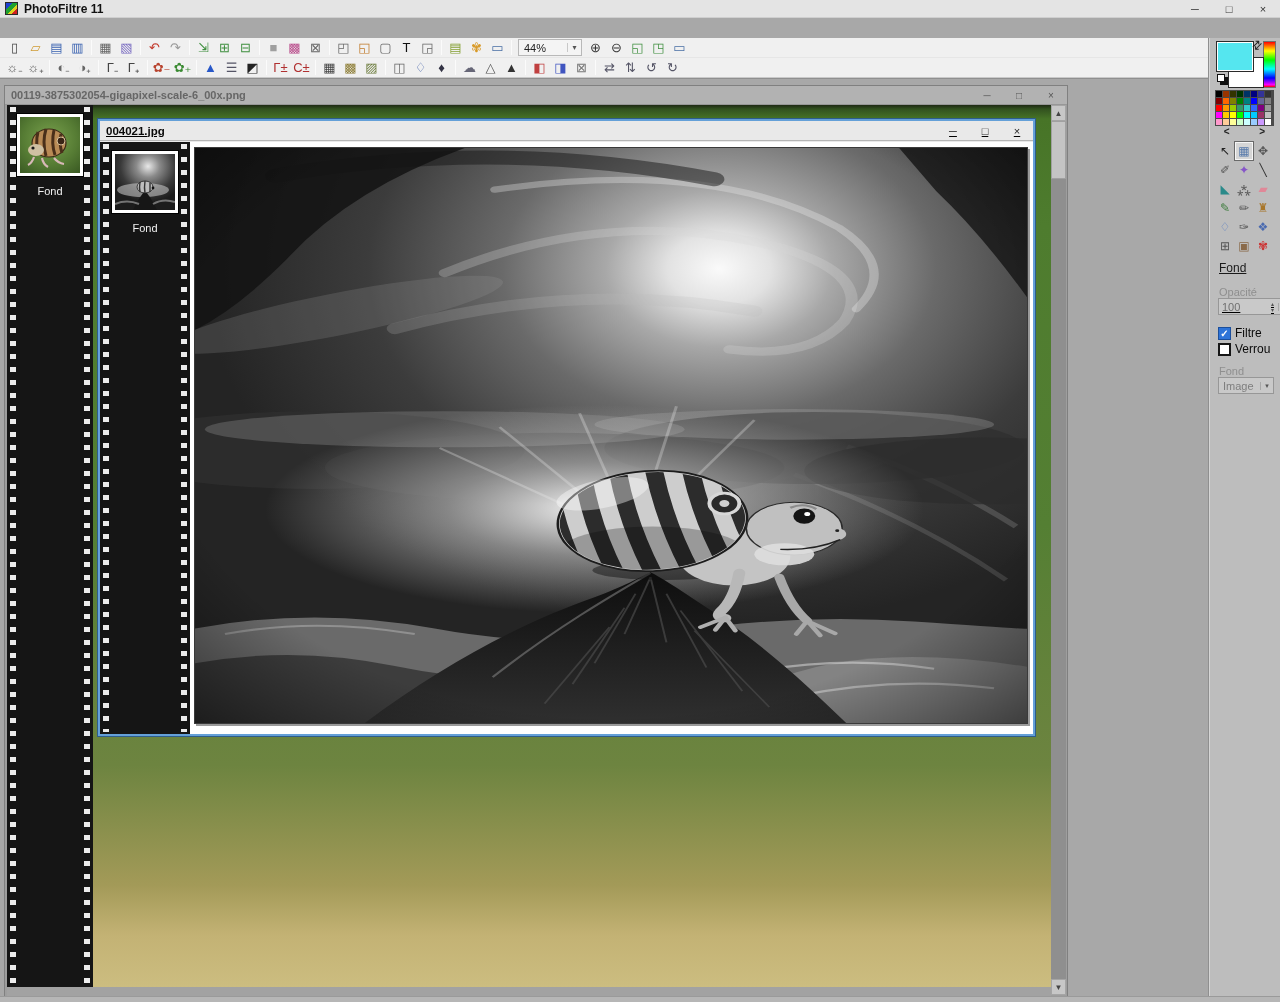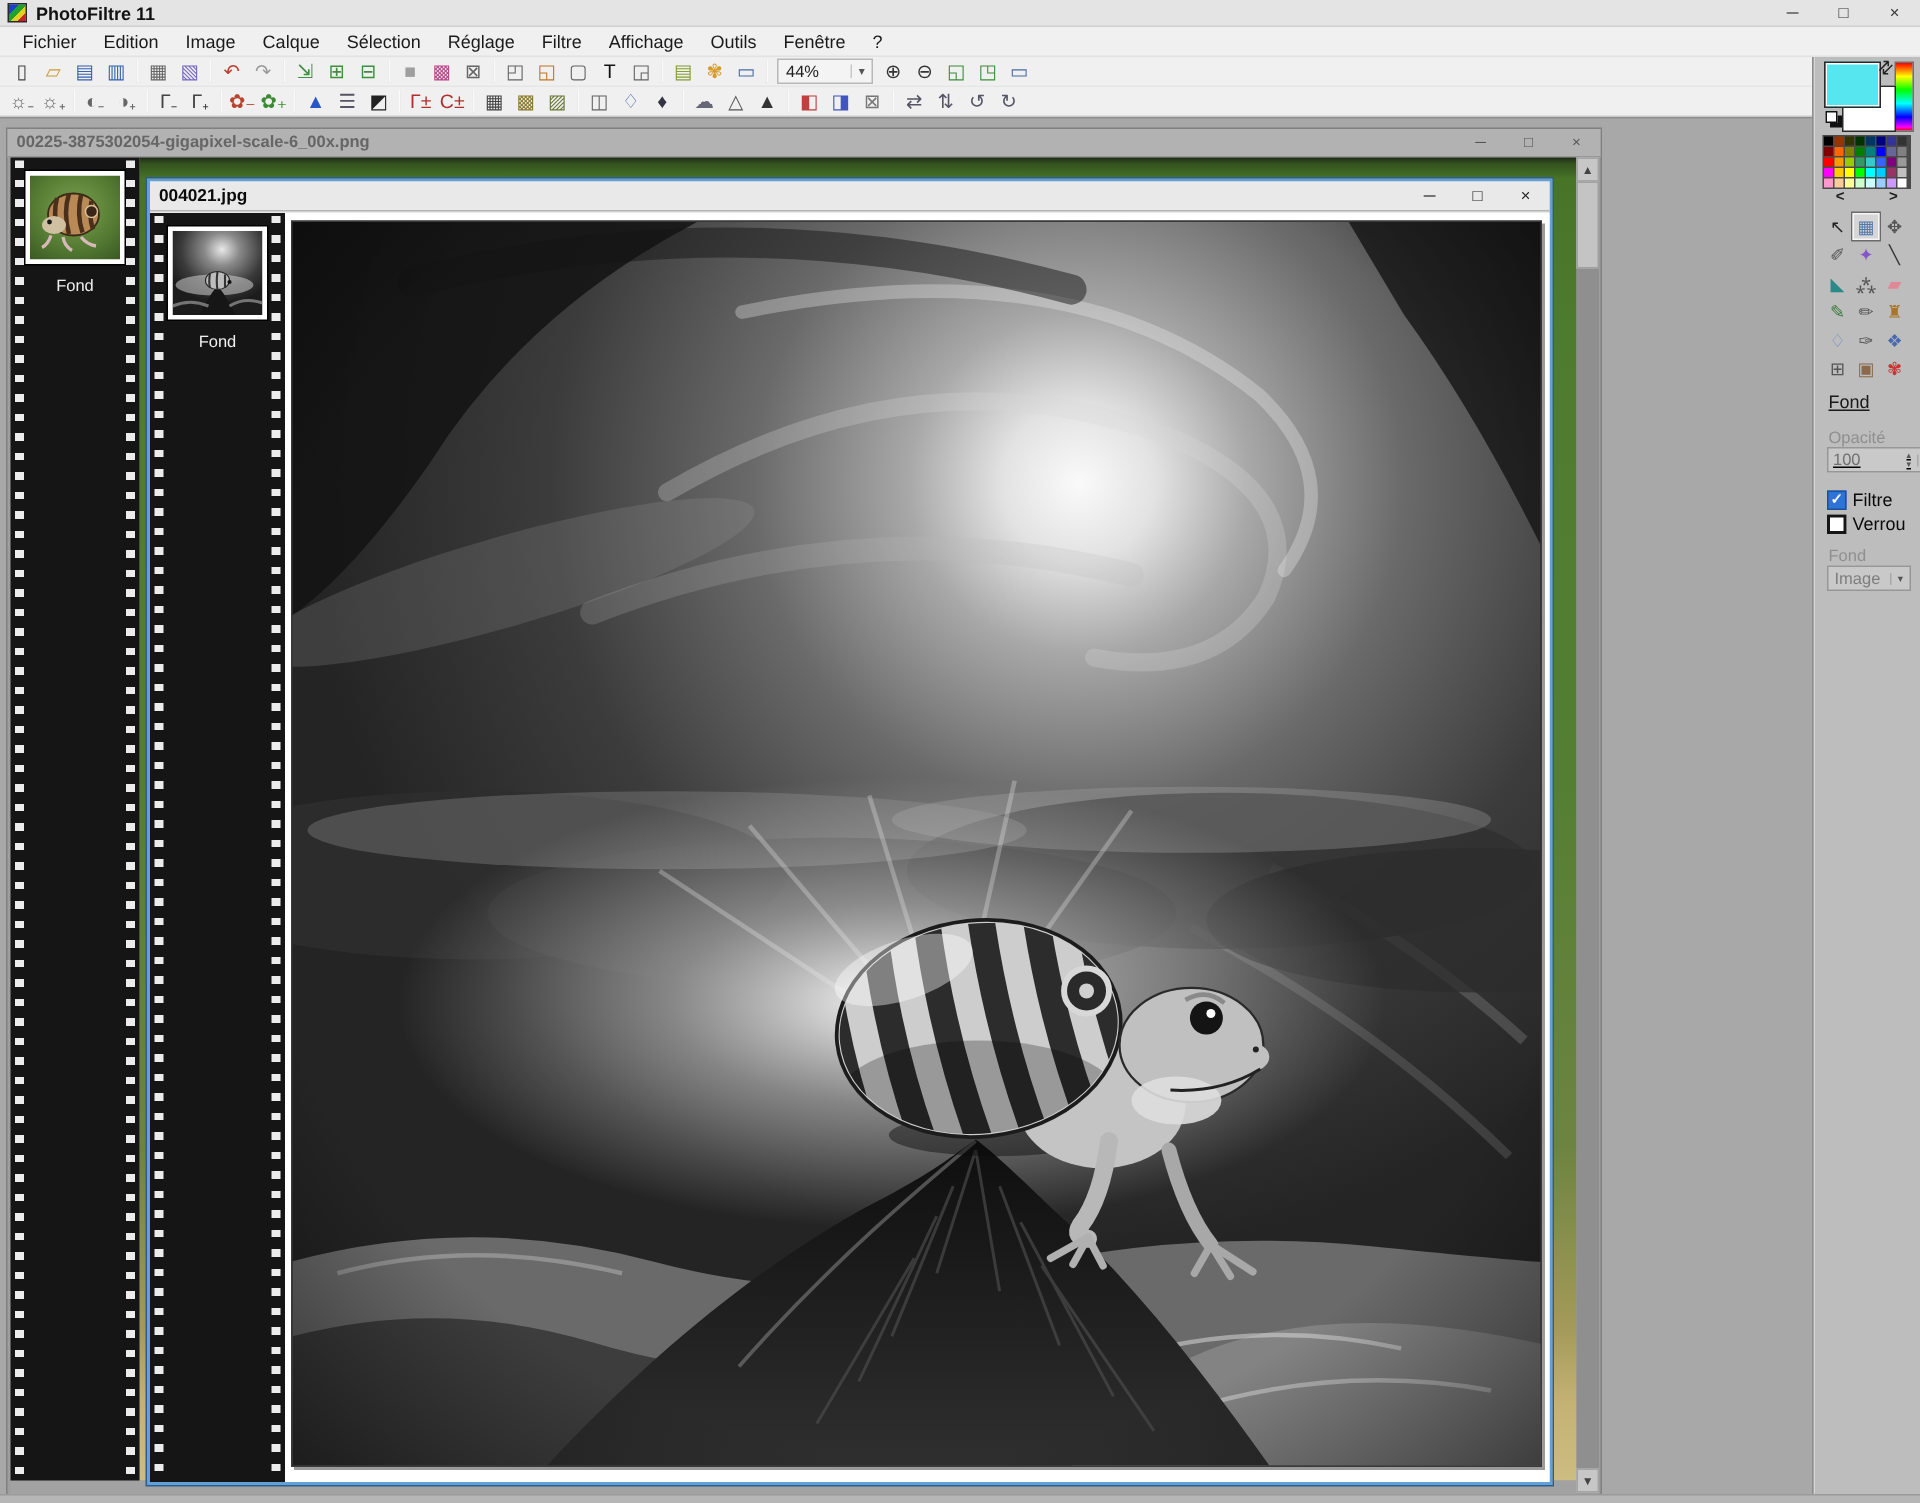--- a/index.html
+++ b/index.html
@@ -55,21 +55,21 @@
 
   
   .filmstrip{position:absolute;background:#151515;}
   .sprk{position:absolute;top:2px;bottom:2px;width:6px;background:repeating-linear-gradient(to bottom,#ececec 0 5px,transparent 5px 13px);}
   .sprk.l{left:3px;} .sprk.r{right:3px;}
   .thumb{position:absolute;left:50%;transform:translateX(-50%);top:9px;width:66px;background:#fff;padding:3px;box-shadow:0 0 0 1px #000;}
   .thumb svg{display:block;width:60px;height:56px;}
   .thumb-label{position:absolute;left:0;right:0;text-align:center;color:#f0f0f0;font-size:11px;top:80px;}
 
   
-  .actwin{left:93px;top:33px;width:937px;height:871px;background:#e9e9e9;border:2px solid #64a0d8;outline:1px solid #2d5d8c;}
+  .actwin{left:93px;top:33px;width:937px;height:617px;background:#e9e9e9;border:2px solid #64a0d8;outline:1px solid #2d5d8c;text-decoration:underline;}
   .actwin .mdi-title{background:#e9e9e9;border-bottom:1px solid #b5b5b5;height:20px;}
   .actwin .mtext{color:#0a0a0a;font-size:11.5px;}
   .actwin .wbtn{color:#222;font-size:11px;}
   .act-content{position:absolute;left:0;top:21px;right:0;bottom:0;background:#d6d6d6;}
   .act-strip{left:0;top:0;bottom:0;width:90px;}
   .canvas{position:absolute;left:90px;top:0;right:0;bottom:0;background:#ffffff;}
   .img-frame{position:absolute;left:4px;top:5px;right:5px;bottom:10px;border:1px solid #3a3a3a;background:#222;box-shadow:2px 2px 0 #9a9a9a;}
   .img-frame svg{display:block;width:100%;height:100%;}
 
   
@@ -115,33 +115,20 @@
   <div class="titlebar">
     <div class="app-logo"></div>
     <div class="app-title">PhotoFiltre 11</div>
     <div class="win-controls">
         <div class="wbtn">─</div>
         <div class="wbtn">□</div>
         <div class="wbtn">×</div>
       </div>
   </div>
 
-  <div class="menubar">
-      <div class="menu-item">Fichier</div>
-      <div class="menu-item">Edition</div>
-      <div class="menu-item">Image</div>
-      <div class="menu-item">Calque</div>
-      <div class="menu-item">Sélection</div>
-      <div class="menu-item">Réglage</div>
-      <div class="menu-item">Filtre</div>
-      <div class="menu-item">Affichage</div>
-      <div class="menu-item">Outils</div>
-      <div class="menu-item">Fenêtre</div>
-      <div class="menu-item">?</div>
-    </div>
 
   <div class="toolbar tb1">
     <span style="display:flex;align-items:center;">
         <button class="tbtn" style="background:none;">
           <span style="color: rgb(68, 68, 68);">▯</span>
         </button>
         <button class="tbtn" style="background:none;">
           <span style="color: rgb(207, 156, 54);">▱</span>
         </button>
         <button class="tbtn" style="background:none;">
@@ -332,21 +319,21 @@
       </button>
       <button class="tbtn" style="background:none;">
         <span style="color: rgb(85, 85, 102);">↻</span>
       </button>
     </div>
 
   <div class="workspace">
 
     <div class="mdi bgwin">
       <div class="mdi-title">
-        <span class="mtext">00225-3875302054-gigapixel-scale-6_00x.png</span>
+        <span class="mtext">00119-3875302054-gigapixel-scale-6_00x.png</span>
         <div class="mdi-controls">
             <div class="wbtn">─</div>
             <div class="wbtn">□</div>
             <div class="wbtn">×</div>
           </div>
       </div>
 
       <div class="bg-viewport"></div>
       <div class="bg-footer"></div>
 

